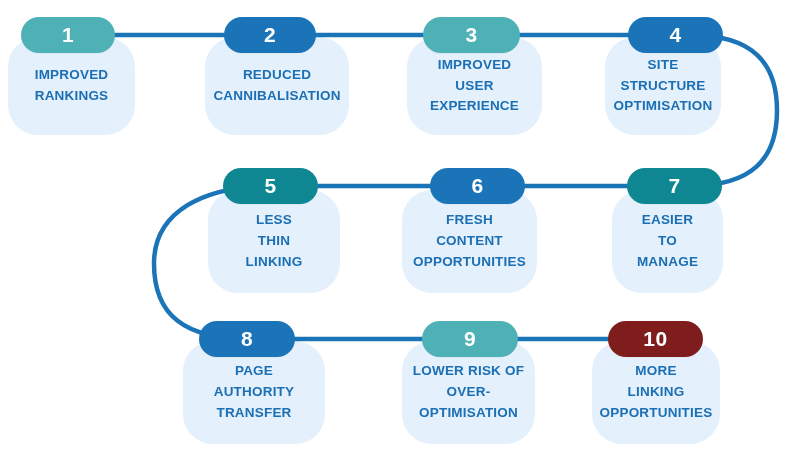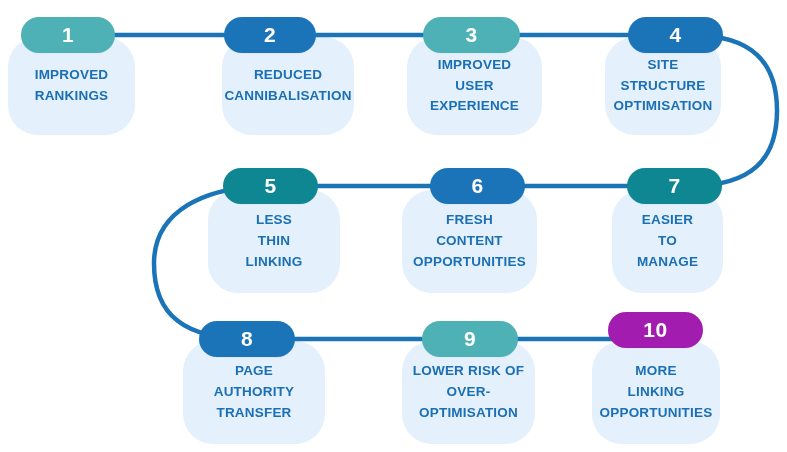--- a/index.html
+++ b/index.html
@@ -34,21 +34,21 @@
   </svg>
 
   <div class="card" style="left:8px;top:37px;width:127px;height:98px">
     <div class="label">IMPROVED
 RANKINGS</div>
   </div>
   <div class="pill" style="left: 21px; top: 17px; width: 94px; background-color: rgb(77, 177, 181);">
     <span class="num">1</span>
   </div>
 
-  <div class="card" style="left:222px;top:37px;width:132px;height:98px">
+  <div class="card" style="left:205px;top:37px;width:144px;height:98px">
     <div class="label">REDUCED
 CANNIBALISATION</div>
   </div>
   <div class="pill" style="left: 224px; top: 17px; width: 92px; background-color: rgb(27, 116, 184);">
     <span class="num">2</span>
   </div>
 
   <div class="card" style="left:407px;top:37px;width:135px;height:98px">
     <div class="label">IMPROVED
 USER
@@ -110,17 +110,17 @@
   </div>
   <div class="pill" style="left: 422px; top: 321px; width: 96px; background-color: rgb(77, 177, 181);">
     <span class="num">9</span>
   </div>
 
   <div class="card" style="left:592px;top:341px;width:128px;height:103px">
     <div class="label">MORE
 LINKING
 OPPORTUNITIES</div>
   </div>
-  <div class="pill" style="left: 608px; top: 312px; width: 95px; background-color: #a21caf; text-align: center;">
+  <div class="pill" style="left: 608px; top: 321px; width: 95px; background-color: #7f1d1d; text-align: center;">
     <span class="num">10</span>
   </div>
 
 </div>
 
 </body></html>

